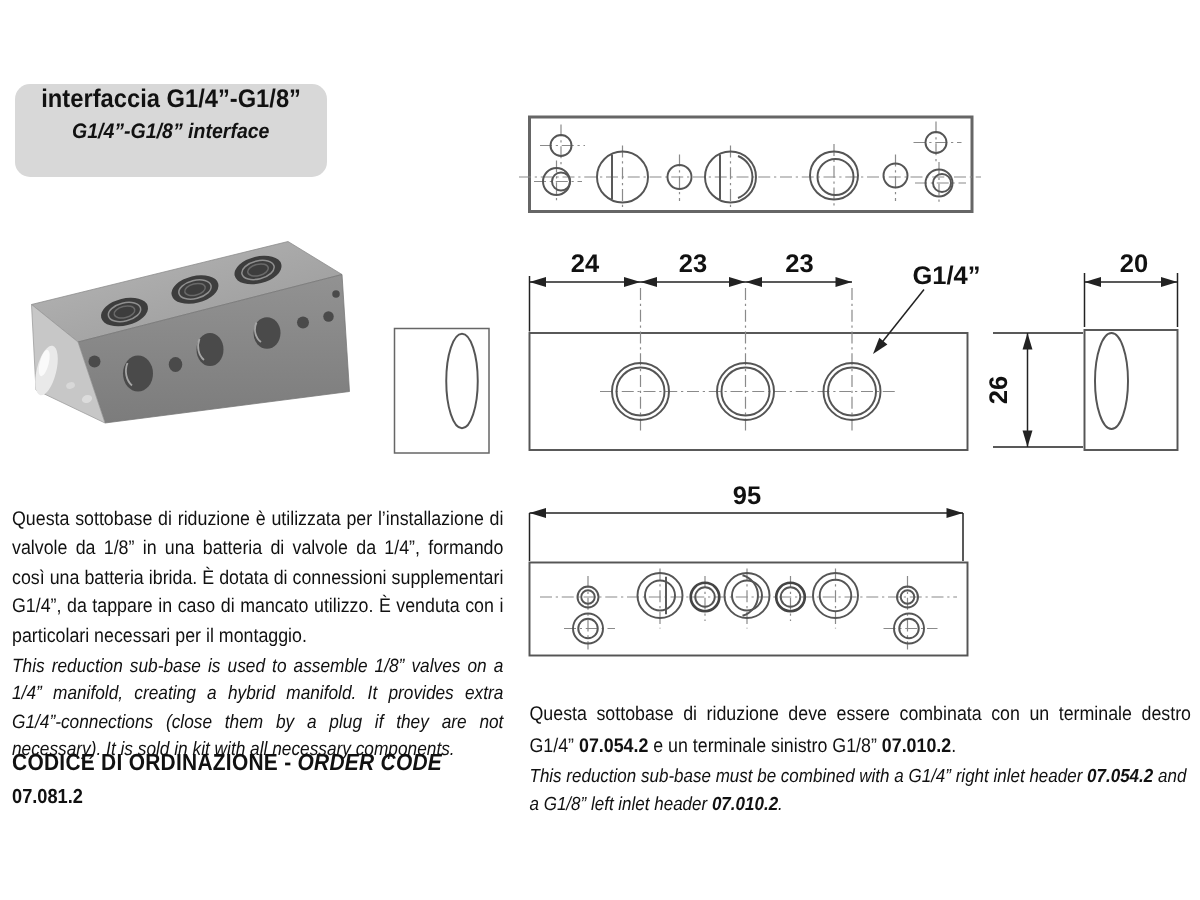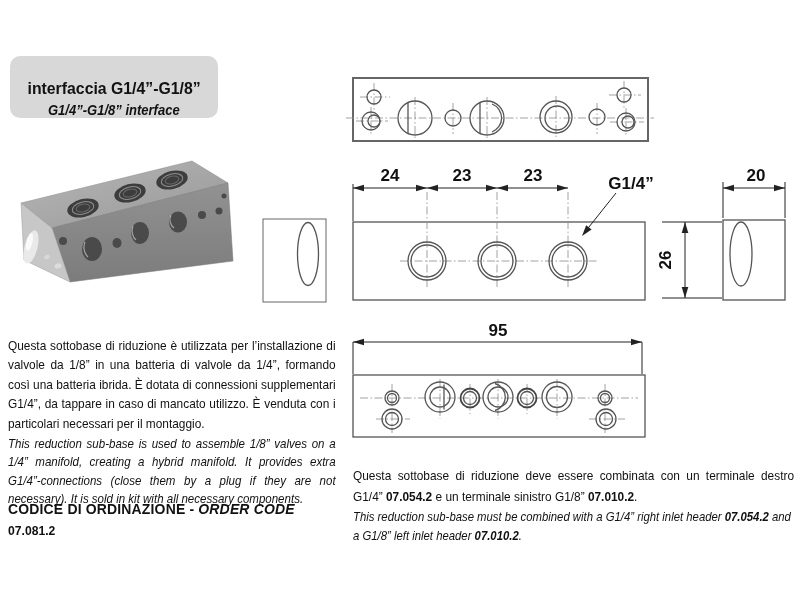--- a/index.html
+++ b/index.html
@@ -7,21 +7,21 @@
     width:800px;height:600px;background:#ffffff;
     font-family:"Liberation Sans",sans-serif;color:#111;
     overflow:hidden;
   }
   .page{position:relative;width:800px;height:600px;background:#fff;}
 
   
   .title-box{
     position:absolute;left:10px;top:56px;width:208px;height:62px;
     background:#d8d8d8;border-radius:10px;
-    display:flex;flex-direction:column;justify-content:flex-end;align-items:center;
+    display:flex;flex-direction:column;justify-content:flex-start;align-items:center;
   }
   .title-box .t1{font-weight:bold;font-size:17px;white-space:nowrap;transform:scaleX(.93);}
   .title-box .t2{font-weight:bold;font-style:italic;font-size:14px;margin-top:3px;white-space:nowrap;transform:scaleX(.93);}
 
   
   .render3d{position:absolute;left:15px;top:150px;}
   .drawings{position:absolute;left:0;top:0;}
 
   
   .ln{stroke:#555;stroke-width:1.3;fill:none;}

